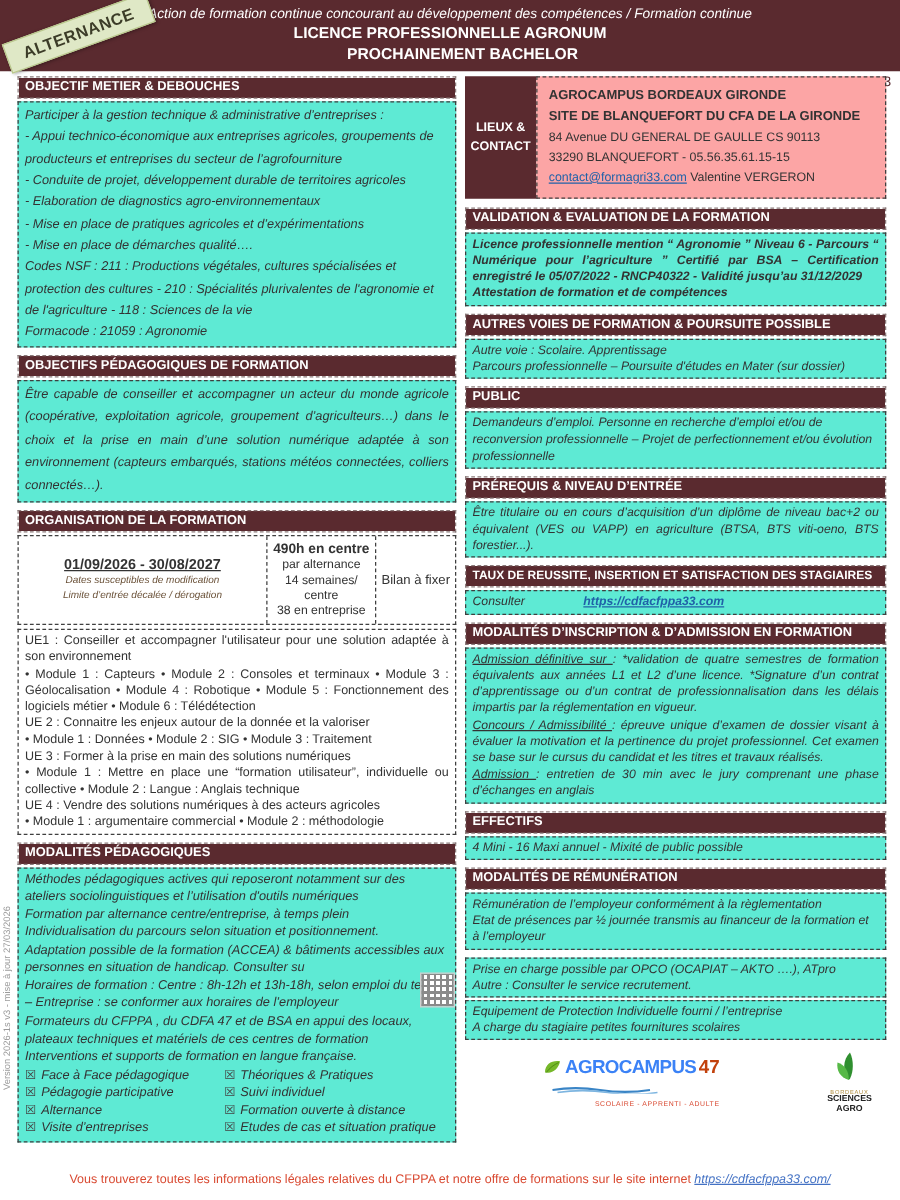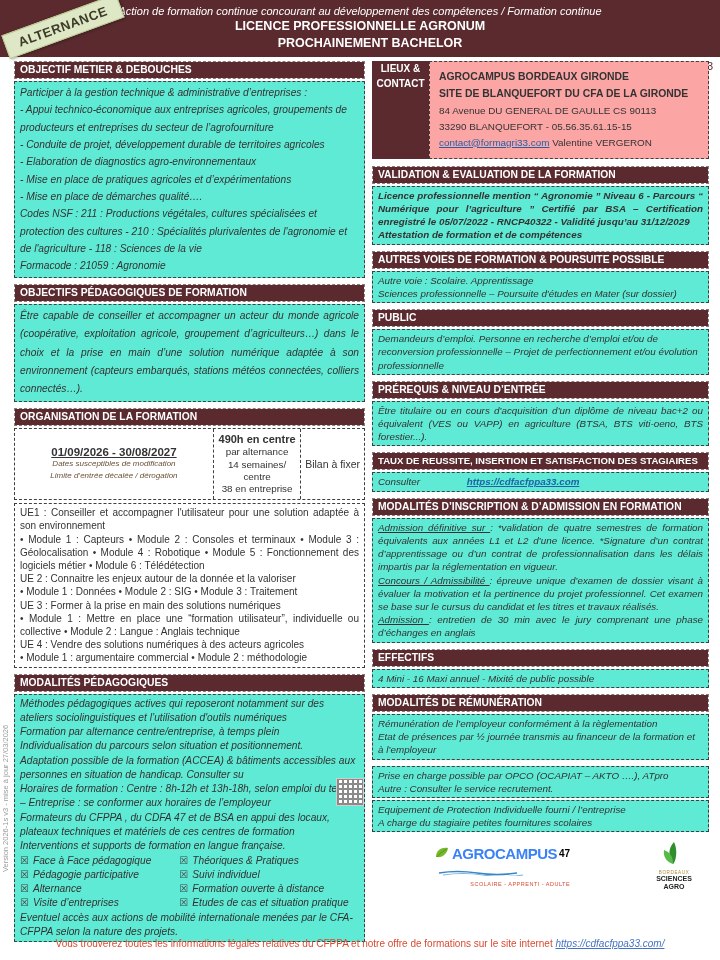--- a/index.html
+++ b/index.html
@@ -72,38 +72,38 @@
   }
   .cb-row { display:flex; }
   .cb-cell { display:flex; gap:4px; align-items:baseline; }
   .cb-cell:first-child { width:47%; }
   .cb-cell:last-child  { width:53%; }
   .cb-glyph { font-family:"DejaVu Sans", sans-serif; font-size:10px; color:#444; }
   
   .lieux { display:flex; margin-bottom:7px; }
   .lieux-label {
     background:#5a2a2f; color:#fff; width:57px; flex:none;
-    display:flex; flex-direction:column; align-items:center;
+    display:flex; flex-direction:column; justify-content:center; align-items:center;
     font-weight:bold; font-size:10px; line-height:1.5;
   }
   .lieux-body {
     flex:1; background:#fca5a5; border:1.5px dashed #3f3f3f;
     padding:7px 9px; font-size:9.9px; line-height:1.62;
   }
   .lieux-body .org-name { font-weight:bold; font-size:10.4px; }
   .link { color:#2061a8; text-decoration:underline; cursor:pointer; }
   .link-bold { font-weight:bold;padding-left:44px; }
   
   .stack2 > .sec-b + .sec-b { margin-top:2px; }
   
   .logos { display:flex; align-items:center; margin-top:9px; padding-left:62px; gap:86px; }
   .logo-ac { text-align:center; }
   .ac-row { display:flex; align-items:center; gap:2px; }
   .ac-name { font-weight:bold; font-size:15px; color:#3b82f6; letter-spacing:-0.5px; }
-  .ac-47 { font-weight:bold; font-size:10px; color:#000000; }
+  .ac-47 { font-weight:bold; font-size:15px; color:#c2410c; }
   .ac-tag { font-size:5.5px; color:#d94a32; letter-spacing:.5px; margin-top:1px; text-align:right; }
   .logo-bsa { text-align:center; line-height:1.1; }
   .bsa-l1 { font-size:4.6px; color:#b08d3f; letter-spacing:.6px; margin-top:1px; }
   .bsa-l2 { font-size:7px; font-weight:bold; color:#222; }
   .bsa-l3 { font-size:7px; font-weight:bold; color:#222; }
   
   .footer {
     position:absolute; left:0; right:0; top:938px; text-align:center;
     font-size:10px; color:#d94a32;
   }
@@ -224,21 +224,20 @@
             <span class="cb-cell">
               <span class="cb-glyph">☒</span>
               <span>Visite d’entreprises</span>
             </span>
             <span class="cb-cell">
               <span class="cb-glyph">☒</span>
               <span>Etudes de cas et situation pratique</span>
             </span>
           </div>
           </div>
-        <p>Eventuel accès aux actions de mobilité internationale menées par le CFA-CFPPA selon la nature des projets.</p>
       </div>
     </div>
 
   </div>
 
   <div class="col-right">
 
     <div class="lieux">
       <div class="lieux-label">
         <span>LIEUX &amp;</span>
@@ -260,21 +259,21 @@
       <div class="sec-b just b">
         <p>Licence professionnelle mention “ Agronomie ” Niveau 6 - Parcours “ Numérique pour l’agriculture ” Certifié par BSA – Certification enregistré le 05/07/2022 - RNCP40322 - Validité jusqu’au 31/12/2029</p>
         <p>Attestation de formation et de compétences</p>
       </div>
     </div>
 
     <div class="sec">
       <div class="sec-h">AUTRES VOIES DE  FORMATION &amp; POURSUITE POSSIBLE</div>
       <div class="sec-b">
           <p>Autre voie : Scolaire. Apprentissage</p>
-          <p>Sciences professionnelle – Poursuite d'études en Mater (sur dossier)</p>
+          <p>Parcours professionnelle – Poursuite d'études en Mater (sur dossier)</p>
         </div>
     </div>
 
     <div class="sec">
       <div class="sec-h">PUBLIC</div>
       <div class="sec-b">Demandeurs d’emploi. Personne en recherche d’emploi et/ou de reconversion professionnelle – Projet de perfectionnement et/ou évolution professionnelle</div>
     </div>
 
     <div class="sec">
       <div class="sec-h">PRÉREQUIS &amp; NIVEAU D’ENTRÉE</div>

